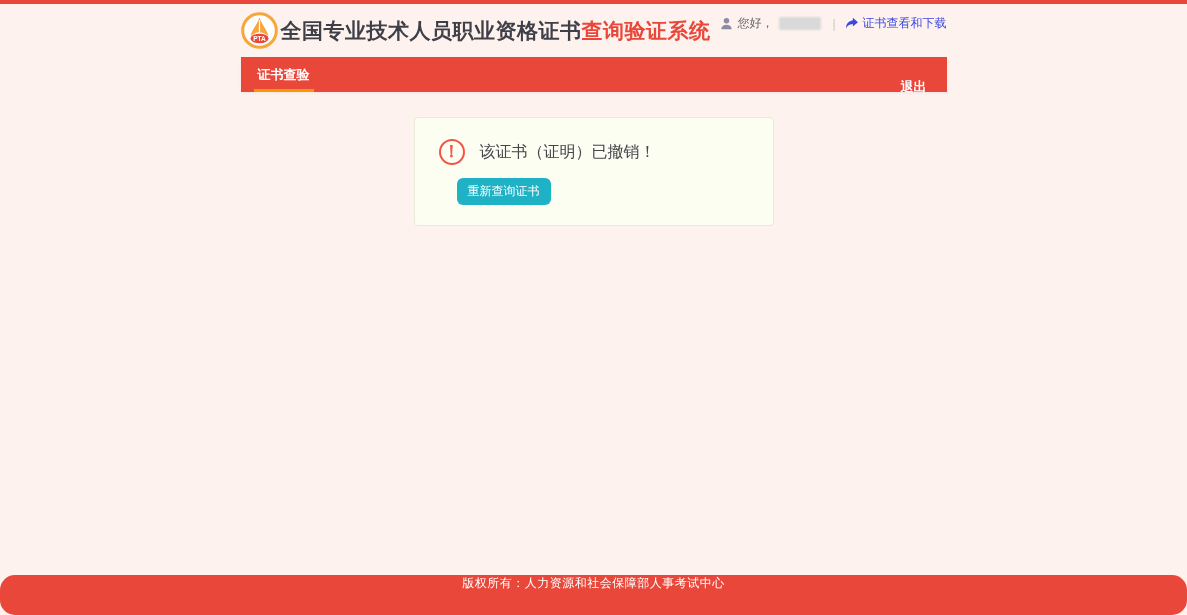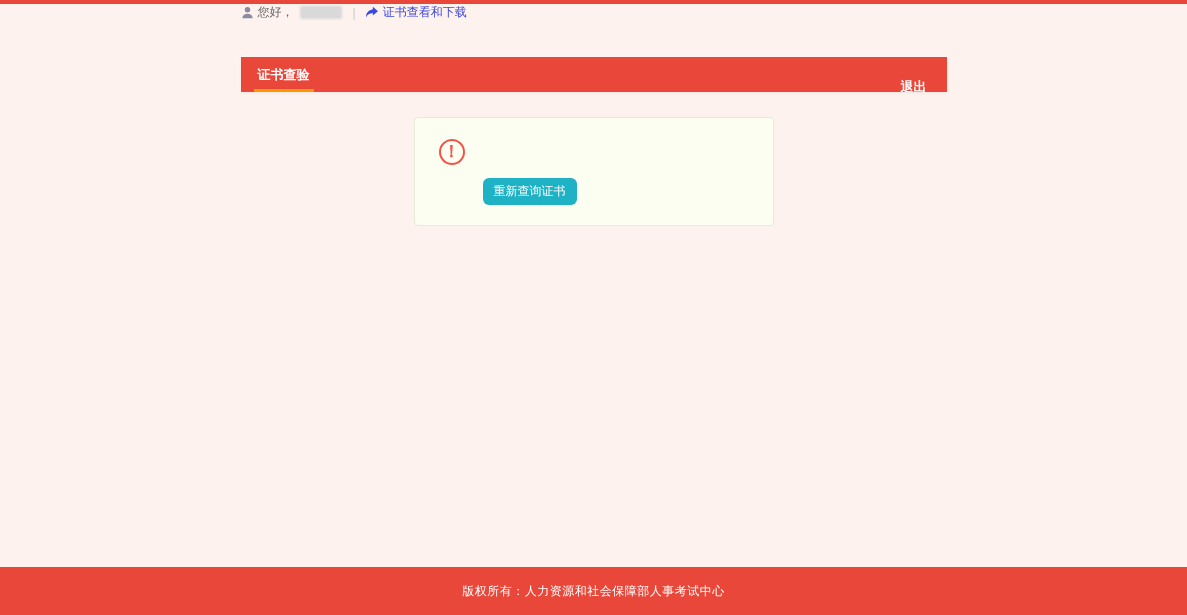--- a/index.html
+++ b/index.html
@@ -43,20 +43,21 @@
     color: #3f3f48;
     letter-spacing: 0.5px;
     margin-left: 3px;
     white-space: nowrap;
   }
   .page-title .accent { color: #e9473a; }
   .user-bar {
     display: flex;
     align-items: center;
     align-self: flex-start;
+    margin-top: 11px;
     font-size: 12px;
     color: #666;
     gap: 4px;
   }
   .redacted {
     display: inline-block;
     width: 42px;
     height: 13px;
     background: #d9d9d9;
     border-radius: 2px;
@@ -147,52 +148,64 @@
     white-space: nowrap;
   }
   .alert-subtitle {
     font-size: 12px;
     color: #55555c;
     margin: 9px 0 0 41px;
     white-space: nowrap;
   }
   .requery-btn {
     display: inline-block;
-    margin: 13px 0 0 44px;
+    margin: 13px 0 0 18px;
     background: #1fb2c5;
     color: #fff;
     font-size: 12px;
     border: none;
     border-radius: 6px;
     padding: 5px 11px;
     cursor: pointer;
     font-family: inherit;
   }
   
   .footer {
     flex: 0 0 auto;
-    height: 48px;
+    height: 40px;
     background: #e9473a;
     display: flex;
-    align-items: center;
     justify-content: center;
+    border-radius: 15px;
   }
   .footer-text {
     color: #fff;
     font-size: 12px;
     letter-spacing: 0.5px;
   }
 </style>
 </head>
 <body>
 
 <div class="top-strip"></div>
 
 <div class="header">
   <div class="container header-inner">
+    <div class="brand">
+      <svg class="logo" width="37" height="37" viewBox="0 0 37 37">
+        <circle cx="18.5" cy="18.5" r="16.8" fill="#ffffff" stroke="#f6a63a" stroke-width="3"></circle>
+        <path d="M18.5 5.5 C16 13 11 17.5 9.5 24 C13.5 21 16.5 20.2 18.5 20.2 C20.5 20.2 23.5 21 27.5 24 C26 17.5 21 13 18.5 5.5 Z" fill="#f6a63a"></path>
+        <path d="M18.5 8 L18.5 20" stroke="#ffffff" stroke-width="1.2"></path>
+        <ellipse cx="18.5" cy="26.5" rx="9" ry="4.8" fill="#e9473a"></ellipse>
+        <text x="18.5" y="29" font-size="6.5" font-weight="bold" fill="#ffffff" text-anchor="middle">PTA</text>
+      </svg>
+      <div class="page-title">
+        <span>全国专业技术人员职业资格证书</span><span class="accent">查询验证系统</span>
+      </div>
+    </div>
     <div class="user-bar">
       <svg width="13" height="13" viewBox="0 0 24 24">
         <path fill="#8b8ba3" d="M12 12.2a5.1 5.1 0 1 0 0-10.2 5.1 5.1 0 0 0 0 10.2zm-9.5 9.3c.6-5 4.6-7.3 9.5-7.3s8.9 2.3 9.5 7.3l.1 1H2.4z"></path>
       </svg>
       <span>您好，</span>
       <span class="redacted"></span>
       <span class="divider">|</span>
       <a class="download-link">
         <svg width="14" height="13" viewBox="0 0 24 24">
           <path fill="#3c49e1" d="M13.5 6V1.5L23 9.5l-9.5 8v-4.4C7 13.6 3.5 16.5 1 21c0-8.5 4.5-13.5 12.5-15z"></path>
@@ -210,20 +223,21 @@
       <span class="tab-underline"></span>
     </div>
     <div class="logout">退出</div>
   </div>
 </div>
 
 <div class="main">
   <div class="alert-box">
     <div class="alert-head">
       <div class="warn-circle">！</div>
+      <div class="alert-title">该证书（证明）已撤销！</div>
     </div>
     <button class="requery-btn">重新查询证书</button>
   </div>
 </div>
 
 <div class="footer">
   <div class="footer-text">版权所有：人力资源和社会保障部人事考试中心</div>
 </div>
 
 </body></html>

